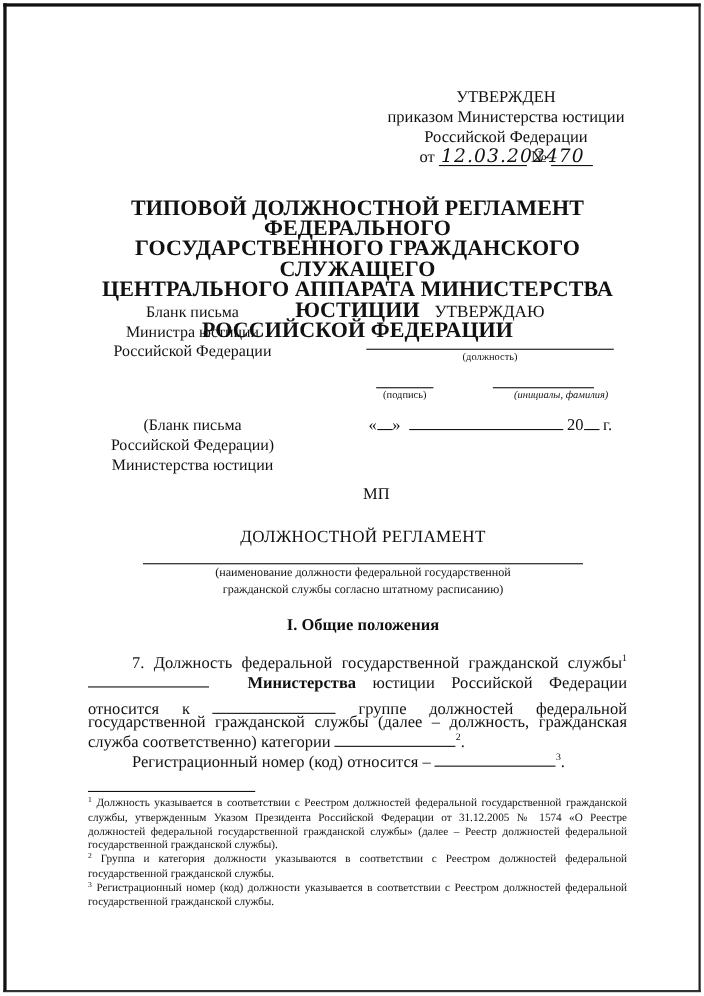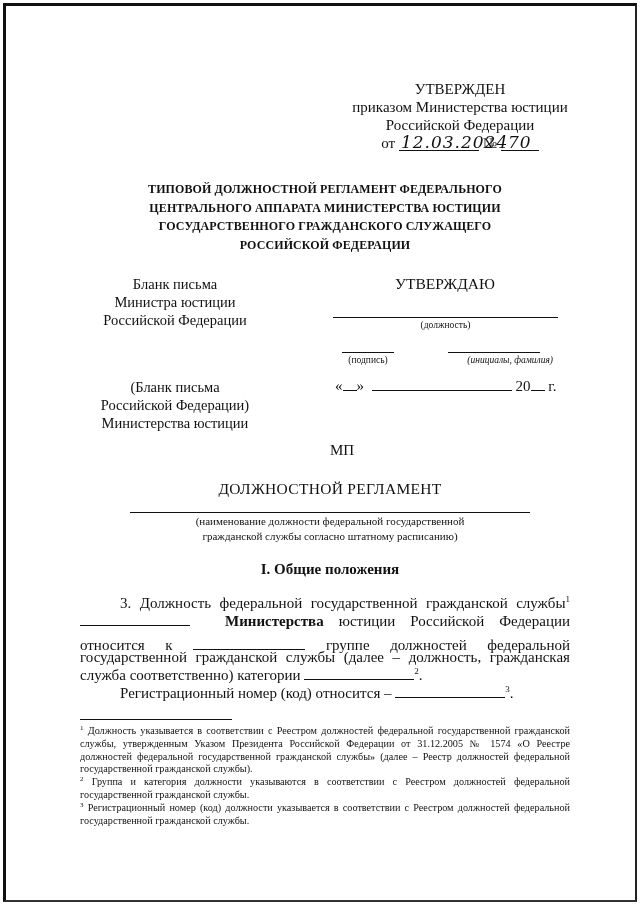--- a/index.html
+++ b/index.html
@@ -7,21 +7,21 @@
   body { position: relative; font-family: "Liberation Serif", "DejaVu Serif", serif; color: #111; overflow: hidden; }
   .page { position: absolute; left: 3px; top: 3px; width: 634px; height: 899px;
           border-top: 3px solid #111; border-left: 3px solid #111; border-right: 2px solid #222; border-bottom: 2px solid #333; }
   .abs { position: absolute; }
   .approval { left: 330px; top: 80px; width: 260px; text-align: center; font-size: 15px; line-height: 18px; }
   .approval .date-line { display: inline-block; }
   .hand { font-family: "DejaVu Serif", serif; font-style: italic; font-size: 17px; letter-spacing: 1px;
           border-bottom: 1px solid #111; display: inline-block; padding: 0 2px; line-height: 16px; }
   .hand.date { width: 80px; text-align: center; }
   .hand.num { width: 38px; text-align: center; }
-  .title { left: 70px; top: 180px; width: 510px; text-align: center; font-weight: bold; font-size: 12px; line-height: 18.5px; letter-spacing: 0.1px; }
+  .title { left: 70px; top: 180px; width: 510px; text-align: center; font-weight: bold; font-size: 20px; line-height: 18.5px; letter-spacing: 0.1px; }
   .blank-left { left: 85px; top: 275px; width: 180px; text-align: center; font-size: 14.5px; line-height: 18px; }
   .approve-word { left: 330px; top: 275px; width: 230px; text-align: center; font-size: 15.5px; }
   .line { position: absolute; border-top: 1.3px solid #111; }
   .small { font-size: 9.5px; }
   .blank-left2 { left: 85px; top: 378px; width: 180px; text-align: center; font-size: 14.5px; line-height: 18px; }
   .date-row { left: 335px; top: 378px; width: 230px; font-size: 15px; }
   .mp { left: 330px; top: 442px; width: 50px; font-size: 15px; }
   .reg-title { left: 130px; top: 480px; width: 400px; text-align: center; font-size: 15.5px; letter-spacing: 0.3px; }
   .reg-sub { left: 130px; top: 514px; width: 400px; text-align: center; font-size: 11px; line-height: 15px; }
   .section { left: 130px; top: 561px; width: 400px; text-align: center; font-size: 15px; font-weight: bold; }
@@ -46,22 +46,22 @@
   <div class="date-line">
     <span>от</span>
     <span class="hand date">12.03.2024</span>
     <span>№</span>
     <span class="hand num">70</span>
   </div>
 </div>
 
 <div class="abs title">
   <div>ТИПОВОЙ ДОЛЖНОСТНОЙ РЕГЛАМЕНТ ФЕДЕРАЛЬНОГО</div>
+  <div>ГОСУДАРСТВЕННОГО ГРАЖДАНСКОГО СЛУЖАЩЕГО</div>
   <div>ЦЕНТРАЛЬНОГО АППАРАТА МИНИСТЕРСТВА ЮСТИЦИИ</div>
-  <div>ГОСУДАРСТВЕННОГО ГРАЖДАНСКОГО СЛУЖАЩЕГО</div>
   <div>РОССИЙСКОЙ ФЕДЕРАЦИИ</div>
 </div>
 
 <div class="abs blank-left">
   <div>Бланк письма</div>
   <div>Министра юстиции</div>
   <div>Российской Федерации</div>
 </div>
 
 <div class="abs approve-word">УТВЕРЖДАЮ</div>
@@ -90,21 +90,21 @@
 <div class="abs reg-title">ДОЛЖНОСТНОЙ РЕГЛАМЕНТ</div>
 <div class="line" style="left:130px; top:512px; width:400px;"></div>
 <div class="abs reg-sub">
   <div>(наименование должности федеральной государственной</div>
   <div>гражданской службы согласно штатному расписанию)</div>
 </div>
 
 <div class="abs section">I. Общие положения</div>
 
 <div class="abs para body-text" style="top:594px; padding-left:40px;">
-  <div class="justify"><span>3. Должность федеральной государственной гражданской службы</span><sup>1</sup></div>
+  <div class="justify"><span>7. Должность федеральной государственной гражданской службы</span><sup>1</sup></div>
 </div>
 <div class="abs para body-text" style="top:612px; display:flex; justify-content:space-between; align-items:baseline;">
   <span class="blank" style="width:110px;"></span>
   <span style="margin-left:20px;font-weight:bold;">Министерства</span>
   <span>юстиции</span>
   <span>Российской</span>
   <span>Федерации</span>
 </div>
 <div class="abs para body-text" style="top:636px; display:flex; justify-content:space-between; align-items:baseline;">
   <span>относится</span>

